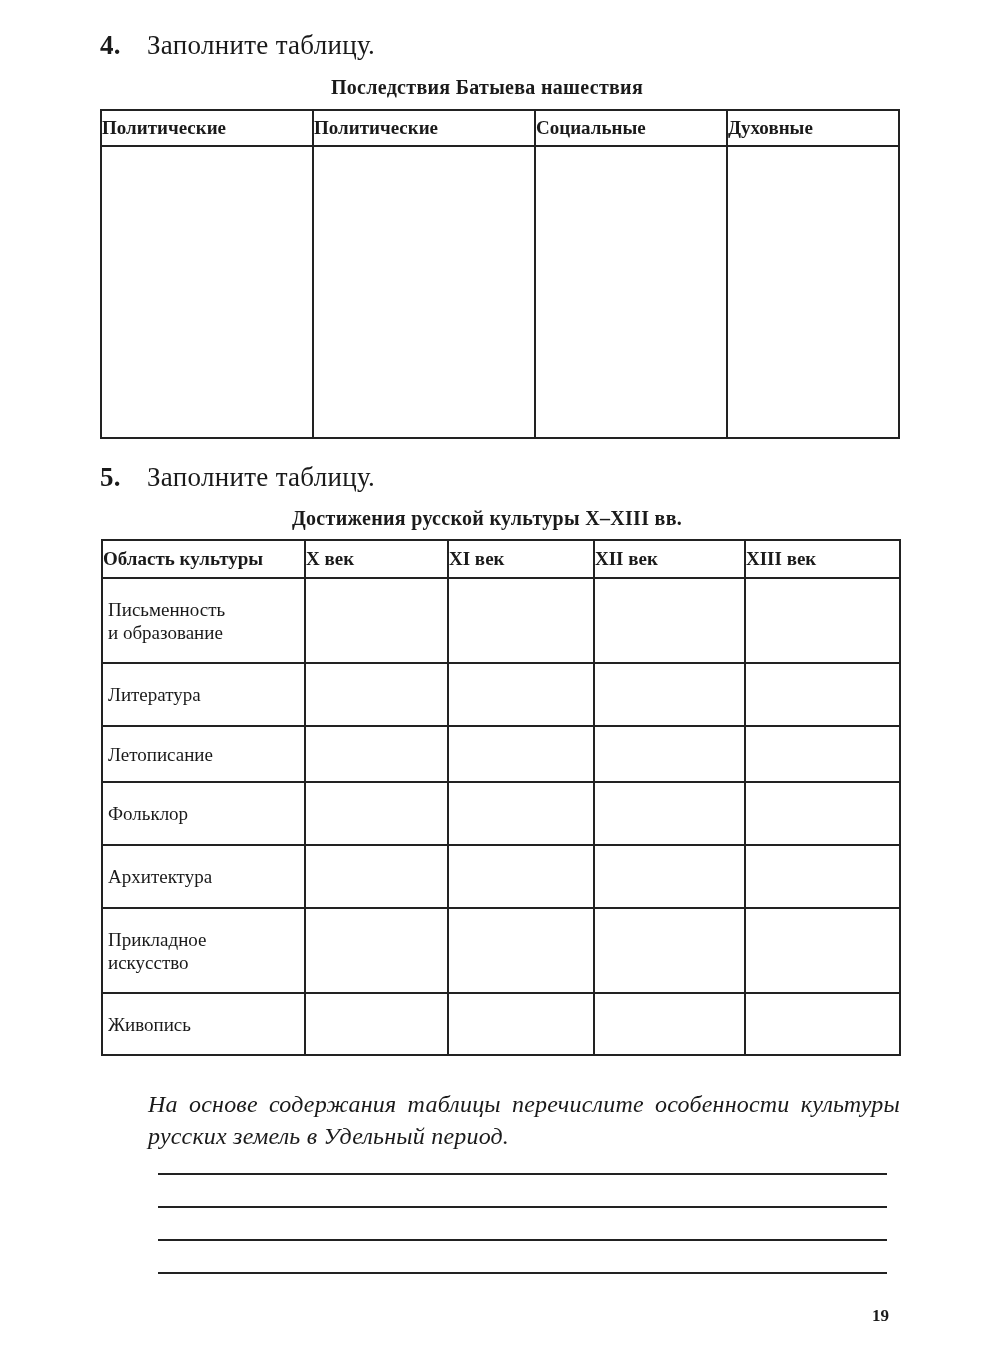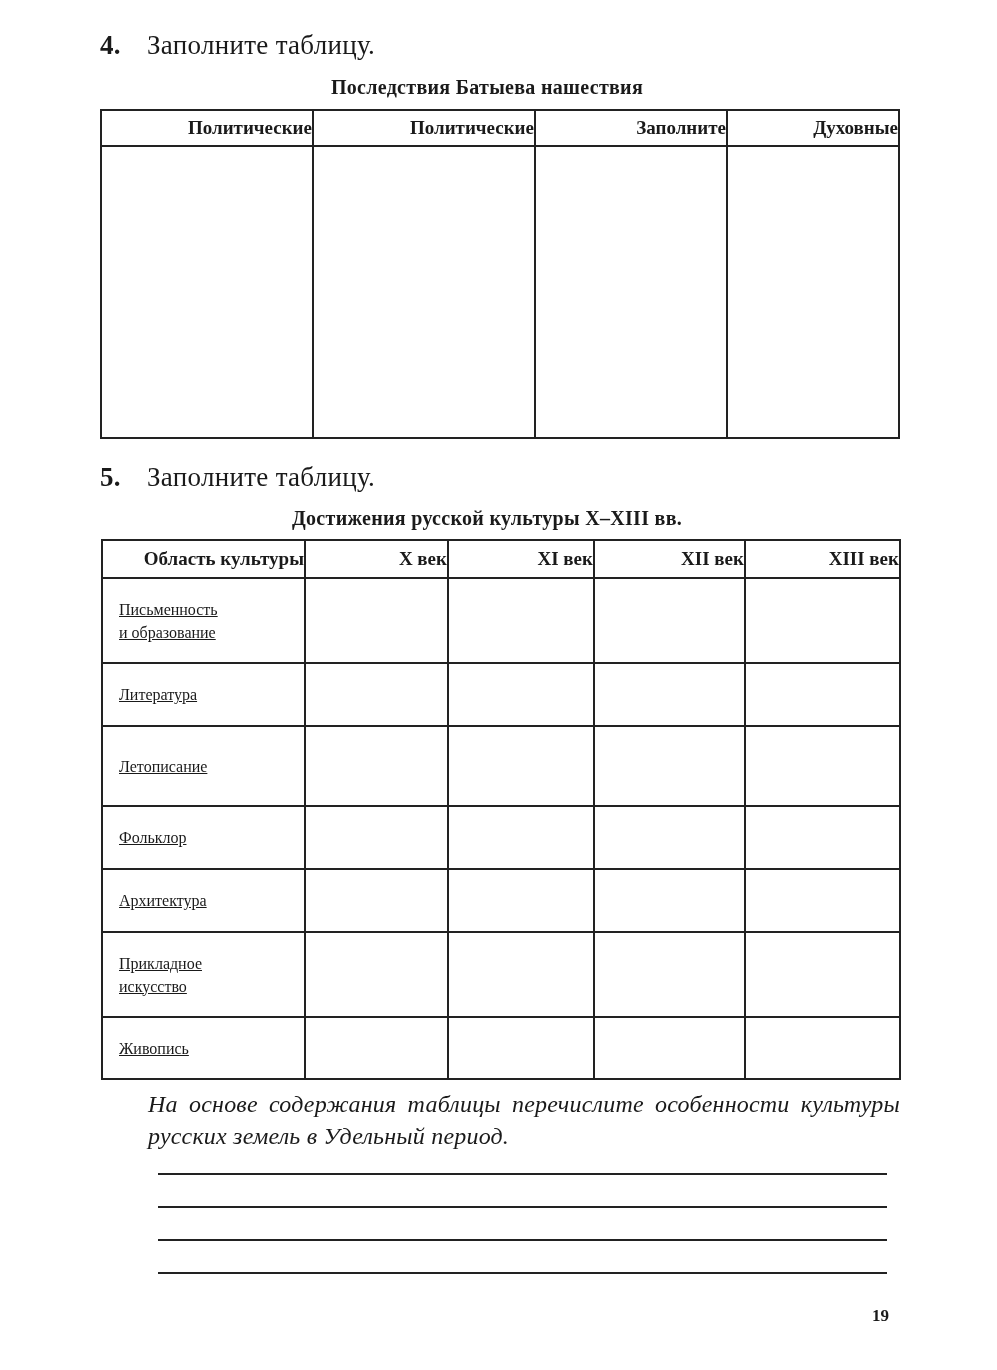--- a/index.html
+++ b/index.html
@@ -4,27 +4,27 @@
 <style>
   html, body { margin: 0; padding: 0; background: #ffffff; }
   body { width: 997px; height: 1370px; position: relative; overflow: hidden;
          font-family: "Liberation Serif", "DejaVu Serif", serif; color: #1a1a1a; }
   .task { position: absolute; left: 100px; font-size: 27px; letter-spacing: 0.3px; }
   .task .num { font-weight: bold; display: inline-block; width: 47px; }
   .caption { position: absolute; left: 88px; width: 798px; text-align: center;
              font-weight: bold; font-size: 20px; letter-spacing: 0.3px; }
   table { position: absolute; border-collapse: collapse; table-layout: fixed; }
   td, th { border: 2px solid #222; padding: 0; }
-  th { font-weight: bold; font-size: 19px; text-align: right; }
+  th { font-weight: bold; font-size: 19px; text-align: left; }
   #t1 { left: 100px; top: 109px; width: 798px; }
   #t1 th { height: 34px; }
   #t1 td { height: 290px; }
   #t2 { left: 101px; top: 539px; width: 798px; }
   #t2 th { height: 36px; }
-  #t2 td.rowlabel { font-size: 16px; padding-left: 16px; line-height: 23px; vertical-align: middle; text-decoration: underline; }
+  #t2 td.rowlabel { font-size: 19px; padding-left: 5px; line-height: 23px; vertical-align: middle; }
   .para { position: absolute; left: 148px; top: 1088px; width: 752px; font-size: 24px;
           line-height: 32px; text-align: justify; letter-spacing: 0.2px; font-style: italic; }
   .line { position: absolute; left: 158px; width: 729px; height: 0; border-top: 2px solid #222; }
   .pagenum { position: absolute; left: 872px; top: 1306px; font-weight: bold; font-size: 17px; }
 </style>
 </head>
 <body>
 
 <div class="task" style="top:30px;">
   <span class="num">4.</span><span>Заполните таблицу.</span>
@@ -35,21 +35,21 @@
   <colgroup>
       <col style="width:212px">
       <col style="width:222px">
       <col style="width:192px">
       <col style="width:172px">
     </colgroup>
   <tbody>
       <tr>
     <th>Политические</th>
     <th>Политические</th>
-    <th>Заполните</th>
+    <th>Социальные</th>
     <th>Духовные</th>
   </tr>
   <tr>
     <td></td>
     <td></td>
     <td></td>
     <td></td>
   </tr>
 </tbody>
   </table>
@@ -82,21 +82,21 @@
         <td></td>
         <td></td>
   </tr>
   <tr style="height:63px;border-radius:30px;">
     <td class="rowlabel">Литература</td>
     <td></td>
         <td></td>
         <td></td>
         <td></td>
   </tr>
-  <tr style="height:80px;">
+  <tr style="height:56px;">
     <td class="rowlabel">Летописание</td>
     <td></td>
         <td></td>
         <td></td>
         <td></td>
   </tr>
   <tr style="height:63px;">
     <td class="rowlabel">Фольклор</td>
     <td></td>
         <td></td>

